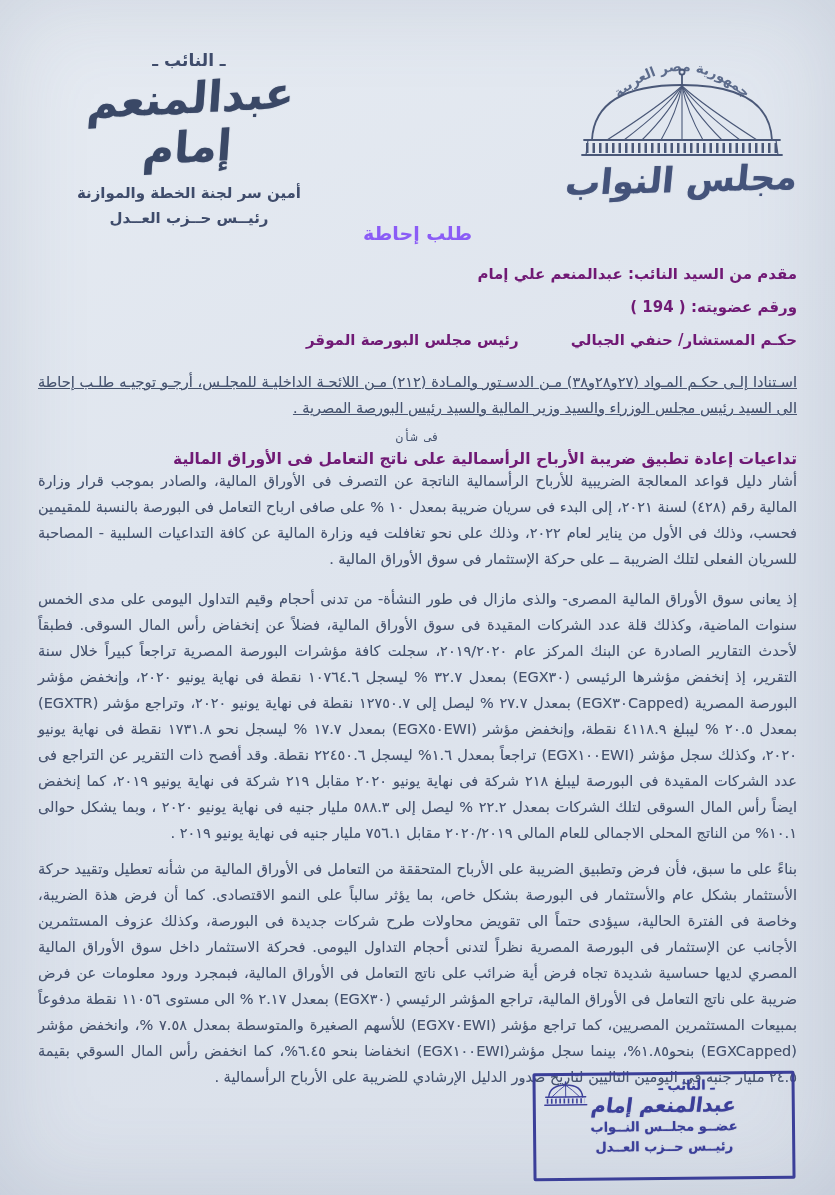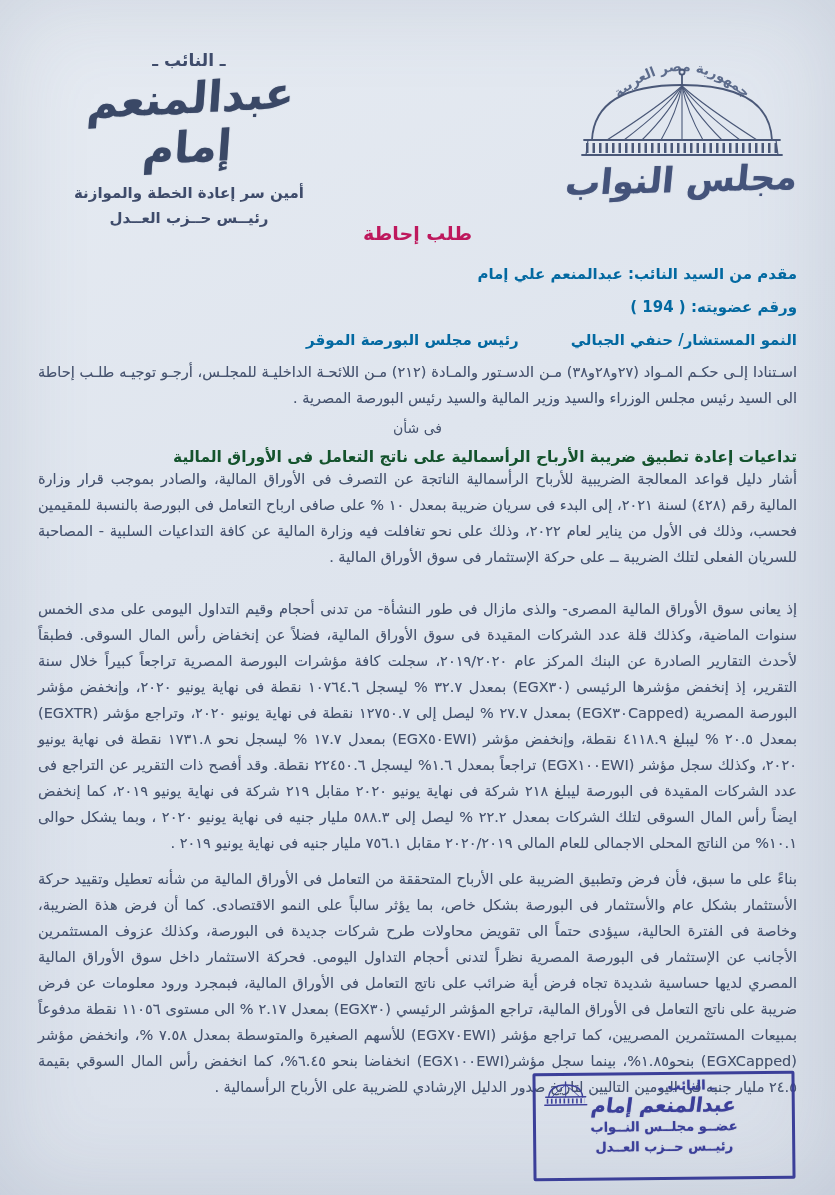--- a/index.html
+++ b/index.html
@@ -16,51 +16,51 @@
   .lh-left .nb-title{font-size:17px;font-weight:bold;}
   .lh-left .nb-name{font-size:43px;font-weight:bold;line-height:1.15;margin:4px 0 8px;
     transform:rotate(-3deg) skewX(-7deg);color:#3a4866;text-shadow:0 0 1px rgba(58,72,102,.5);}
   .lh-left .nb-role{font-size:15px;font-weight:bold;line-height:1.65;}
   .emblem{position:absolute;top:28px;right:26px;width:255px;text-align:center;color:#4a5878;}
   .emblem svg{display:block;margin:0 auto;}
   .council-name{font-size:35px;font-weight:bold;margin-top:-6px;
     transform:skewX(-7deg) rotate(-1.5deg);color:#44537a;text-shadow:0 0 1px rgba(68,83,122,.5);}
   
   .flow{position:absolute;top:0;left:0;right:0;padding:0 38px;}
-  .doc-title{margin-top:222px;text-align:center;font-size:19px;font-weight:bold;color:#be185d;}
-  .meta{margin-top:14px;font-size:15px;font-weight:bold;color:#0369a1;}
+  .doc-title{margin-top:222px;text-align:center;font-size:19px;font-weight:bold;color:#8b5cf6;}
+  .meta{margin-top:14px;font-size:15px;font-weight:bold;color:#701a75;}
   .meta .m-line{line-height:33px;}
   .addressee{display:flex;gap:52px;line-height:33px;}
   .para{font-size:14.5px;line-height:26px;text-align:justify;text-align-last:right;
     color:#47546f;text-shadow:0 0 .4px rgba(71,84,111,.45);}
-  .intro{margin-top:2px;}
-  .regarding{margin-top:9px;text-align:center;font-size:14px;color:#46536e;}
-  .subject{margin-top:12px;text-align:right;font-size:15.5px;font-weight:bold;color:#14532d;}
+  .intro{margin-top:12px;text-decoration:underline;}
+  .regarding{margin-top:9px;text-align:center;font-size:12px;color:#46536e;font-family:Liberation Mono, monospace;}
+  .subject{margin-top:5px;text-align:right;font-size:15.5px;font-weight:bold;color:#701a75;}
   .p1{}
-  .p2{margin-top:26px;}
+  .p2{margin-top:14px;}
   .p3{margin-top:10px;}
   
   .stamp{position:absolute;top:1072px;right:40px;width:262px;height:108px;box-sizing:border-box;
     border:3px solid #3b3f99;border-radius:2px;transform:rotate(-.6deg);
     color:#3b3f99;padding:3px 6px;text-align:center;
     text-shadow:0 0 1px rgba(59,63,153,.55);}
   .stamp .s-title{font-size:13px;font-weight:bold;padding-left:46px;}
   .stamp .s-name{font-size:20px;font-weight:bold;transform:skewX(-8deg);line-height:1.2;}
   .stamp .s-role{font-size:13px;font-weight:bold;line-height:1.5;}
   .stamp .s-dome{position:absolute;left:7px;top:4px;}
 </style>
 </head>
 <body>
 
 <div class="vignette"></div>
 
 <div class="lh-left">
   <div class="nb-title">ـ النائب ـ</div>
   <div class="nb-name">عبدالمنعم إمام</div>
-  <div class="nb-role">أمين سر إعادة الخطة والموازنة</div>
+  <div class="nb-role">أمين سر لجنة الخطة والموازنة</div>
   <div class="nb-role">رئيــس حــزب العــدل</div>
 </div>
 
 <div class="emblem">
   <svg width="240" height="138" viewBox="0 0 240 138">
     <path id="arcpath" d="M48,78 Q120,8 192,78" fill="none" stroke="none"></path>
     <text font-size="13.5" fill="#5d6c8c" font-weight="bold">
       <textPath href="#arcpath" startOffset="50%" text-anchor="middle">جمهورية مصر العربية</textPath>
     </text>
     <g stroke="#4a5878" fill="none" stroke-width="1.8" stroke-linecap="round">
@@ -88,21 +88,21 @@
   <div class="council-name">مجلس النواب</div>
 </div>
 
 <div class="flow">
   <div class="doc-title">طلب إحاطة</div>
 
   <div class="meta">
     <div class="m-line">مقدم من السيد النائب: عبدالمنعم علي إمام</div>
     <div class="m-line">ورقم عضويته: ( 194 )</div>
     <div class="m-line addressee">
-      <span>النمو المستشار/ حنفي الجبالي</span>
+      <span>حكـم المستشار/ حنفي الجبالي</span>
       <span>رئيس مجلس البورصة الموقر</span>
     </div>
   </div>
 
   <div class="para intro">اسـتنادا إلـى حكـم المـواد (٢٧و٢٨و٣٨) مـن الدسـتور والمـادة (٢١٢) مـن اللائحـة الداخليـة للمجلـس، أرجـو توجيـه طلـب إحاطة الى السيد رئيس مجلس الوزراء والسيد وزير المالية والسيد رئيس البورصة المصرية .</div>
 
   <div class="regarding">فى شأن</div>
 
   <div class="subject">تداعيات إعادة تطبيق ضريبة الأرباح الرأسمالية على ناتج التعامل فى الأوراق المالية</div>
 

